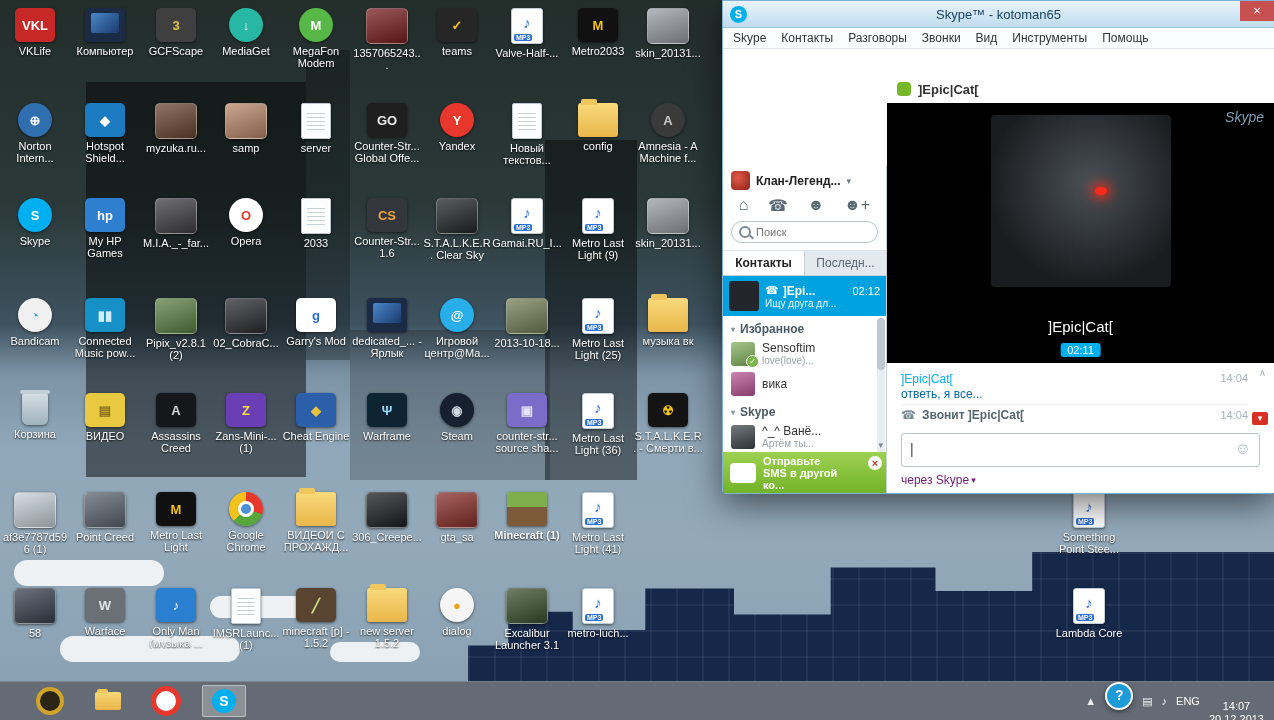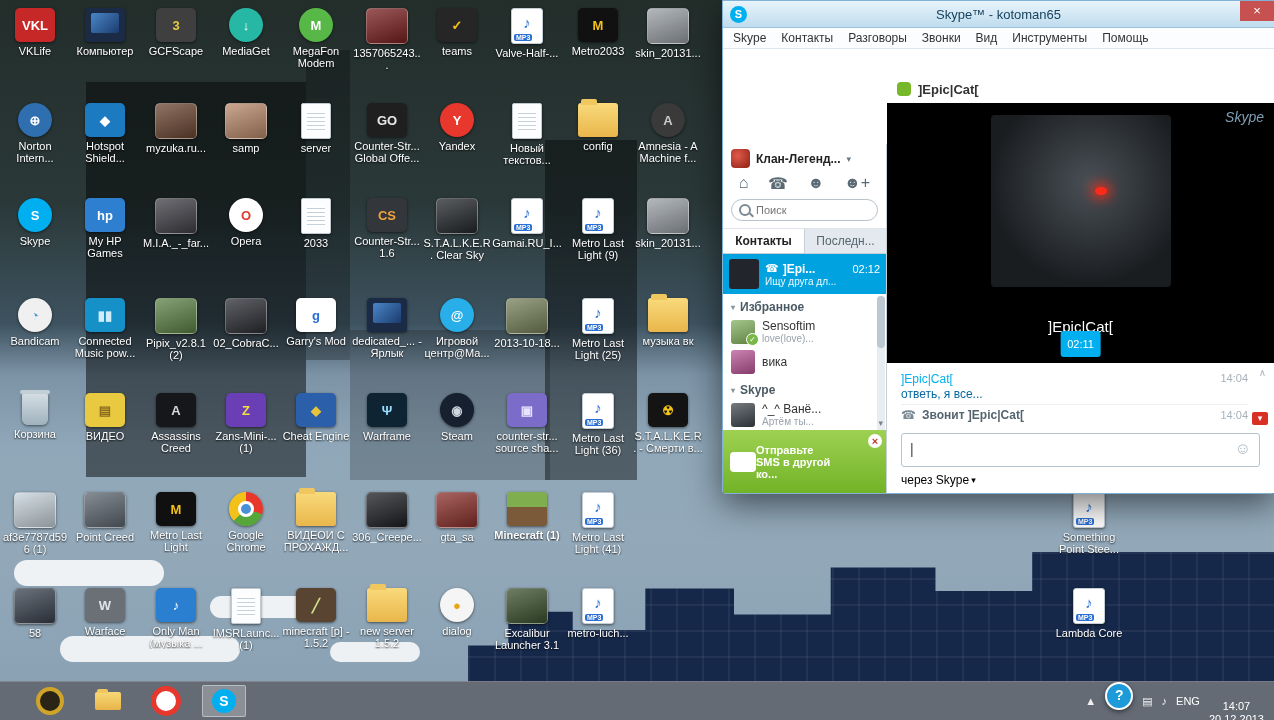--- a/index.html
+++ b/index.html
@@ -81,53 +81,53 @@
   .group-h{display:flex;align-items:center;gap:5px;padding:6px 8px 3px;color:#4a5a64;font-size:12px;font-weight:bold;cursor:pointer;}
   .gh-dd{font-size:8px;color:#8a969e;}
   .crow{display:flex;gap:7px;padding:3px 8px;align-items:center;cursor:pointer;}
   .cav{width:24px;height:24px;border-radius:3px;position:relative;flex:none;background-image:linear-gradient(160deg,rgba(255,255,255,.3),rgba(0,0,0,.25));}
   .st{position:absolute;right:-4px;bottom:-2px;width:11px;height:11px;border-radius:50%;background:#7ab648;color:#fff;font-size:8px;line-height:11px;text-align:center;border:1px solid #fff;}
   .cname{font-size:12px;color:#333;line-height:13px;white-space:nowrap;overflow:hidden;}
   .cmood{font-size:10px;color:#98a2aa;line-height:11px;white-space:nowrap;overflow:hidden;}
   .scrollbar{position:absolute;right:1px;top:2px;width:8px;height:140px;background:#e8edf1;border-radius:4px;cursor:pointer;}
   .thumb{width:8px;height:52px;background:#bcc8d2;border-radius:4px;}
   .list-down{position:absolute;right:3px;bottom:2px;font-size:9px;color:#7a868e;cursor:pointer;}
-  .sms{height:63px;background:linear-gradient(#9ed152,#72b327);display:flex;align-items:center;padding:0 7px;position:relative;flex:none;cursor:pointer;}
+  .sms{height:41px;background:linear-gradient(#9ed152,#72b327);display:flex;align-items:center;gap:7px;padding:0 7px;position:relative;flex:none;cursor:pointer;}
   .sms-ico{width:26px;height:20px;background:#fff;border-radius:4px;position:relative;flex:none;}
   .sms-ico::after{content:"";position:absolute;left:4px;bottom:-5px;border:5px solid transparent;border-top-color:#fff;border-left-width:3px;border-right-width:3px;}
   .sms-text{color:#fff;font-size:11px;font-weight:bold;line-height:12px;width:80px;}
   .sms-x{position:absolute;right:4px;top:4px;width:14px;height:14px;background:#fff;border-radius:50%;color:#c0392b;font-size:11px;line-height:14px;text-align:center;font-weight:bold;cursor:pointer;}
 
   .right-panel{flex:1;display:flex;flex-direction:column;background:#fff;min-width:0;}
   .conv-head{height:28px;display:flex;align-items:center;gap:7px;padding:0 10px;font-size:13px;font-weight:bold;color:#333;flex:none;}
   .ch-status{width:14px;height:14px;border-radius:4px;background:#76b82a;flex:none;}
   .video{height:260px;background:#000;position:relative;flex:none;}
   .wm{position:absolute;right:10px;top:6px;color:#7f9fb5;font-size:14px;font-style:italic;}
   .avatar-art{position:absolute;left:50%;top:12px;transform:translateX(-50%);width:180px;height:172px;border-radius:4px;
               background:radial-gradient(circle at 55% 40%,#4a5056,#1a1d20 70%);}
   .eye{position:absolute;left:58%;top:42%;width:12px;height:8px;background:#ff2a1a;border-radius:50%;box-shadow:0 0 12px 4px rgba(255,40,20,.8);}
   .peer{position:absolute;left:0;right:0;bottom:28px;text-align:center;color:#fff;font-size:15px;}
-  .vtimer{position:absolute;left:50%;transform:translateX(-50%);bottom:6px;background:#00aff0;color:#fff;font-size:11px;padding:7px 7px;border-radius:3px;}
+  .vtimer{position:absolute;left:50%;transform:translateX(-50%);bottom:6px;background:#00aff0;color:#fff;font-size:11px;padding:1px 7px;border-radius:3px;}
   .msgs{flex:1;position:relative;padding:6px 26px 4px 14px;overflow:hidden;min-height:0;}
   .up{position:absolute;right:8px;top:4px;color:#aab4bc;font-size:10px;cursor:pointer;}
   .newbadge{position:absolute;right:6px;bottom:4px;background:#d93025;color:#fff;font-size:9px;width:16px;height:13px;line-height:13px;text-align:center;border-radius:2px;cursor:pointer;}
   .m-row{padding:3px 0;border-bottom:1px solid #eef1f4;}
   .m-row:last-child{border-bottom:none;}
   .m-head{display:flex;font-size:12px;}
   .m-author{color:#00aff0;}
   .m-time{margin-left:auto;color:#a8b2ba;font-size:11px;}
   .m-text{color:#0369a1;font-size:12px;margin-top:1px;}
   .m-call{display:flex;align-items:center;gap:6px;font-size:12px;color:#55656f;font-weight:bold;}
   .m-call .ph{color:#7a8a94;font-weight:normal;}
   .m-call .m-time{font-weight:normal;}
   .input-wrap{padding:4px 14px;flex:none;}
   .msg-input{height:32px;border:1px solid #b6c4ce;border-radius:3px;position:relative;background:#fff;cursor:text;}
   .caret{position:absolute;left:8px;top:7px;color:#444;font-size:14px;}
   .smiley{position:absolute;right:8px;top:6px;color:#a8b4bc;font-size:16px;cursor:pointer;}
-  .via{padding:2px 14px 6px;color:#000000;font-size:12px;display:flex;gap:2px;align-items:center;cursor:pointer;flex:none;}
+  .via{padding:2px 14px 6px;color:#701a75;font-size:12px;display:flex;gap:2px;align-items:center;cursor:pointer;flex:none;}
   .via-dd{font-size:9px;}
 
   
   .taskbar{position:absolute;left:0;right:0;bottom:0;height:38px;background:rgba(98,101,110,.9);border-top:1px solid rgba(255,255,255,.18);display:flex;align-items:center;z-index:50;}
   .pins{display:flex;align-items:center;gap:14px;padding-left:28px;height:100%;}
   .pin{width:44px;height:32px;display:flex;align-items:center;justify-content:center;border-radius:2px;cursor:pointer;box-sizing:border-box;}
   .pin.active{background:rgba(255,255,255,.25);border:1px solid rgba(255,255,255,.4);}
   .pin-gold{width:20px;height:20px;border-radius:50%;border:4px solid #d0a428;background:#2a2416;}
   .pin-explorer{width:26px;height:18px;background:linear-gradient(#f7d877,#e8b44a);border-radius:2px;position:relative;}
   .pin-explorer::before{content:"";position:absolute;top:-3px;left:2px;width:11px;height:4px;background:#f0c75f;border-radius:2px 2px 0 0;}

